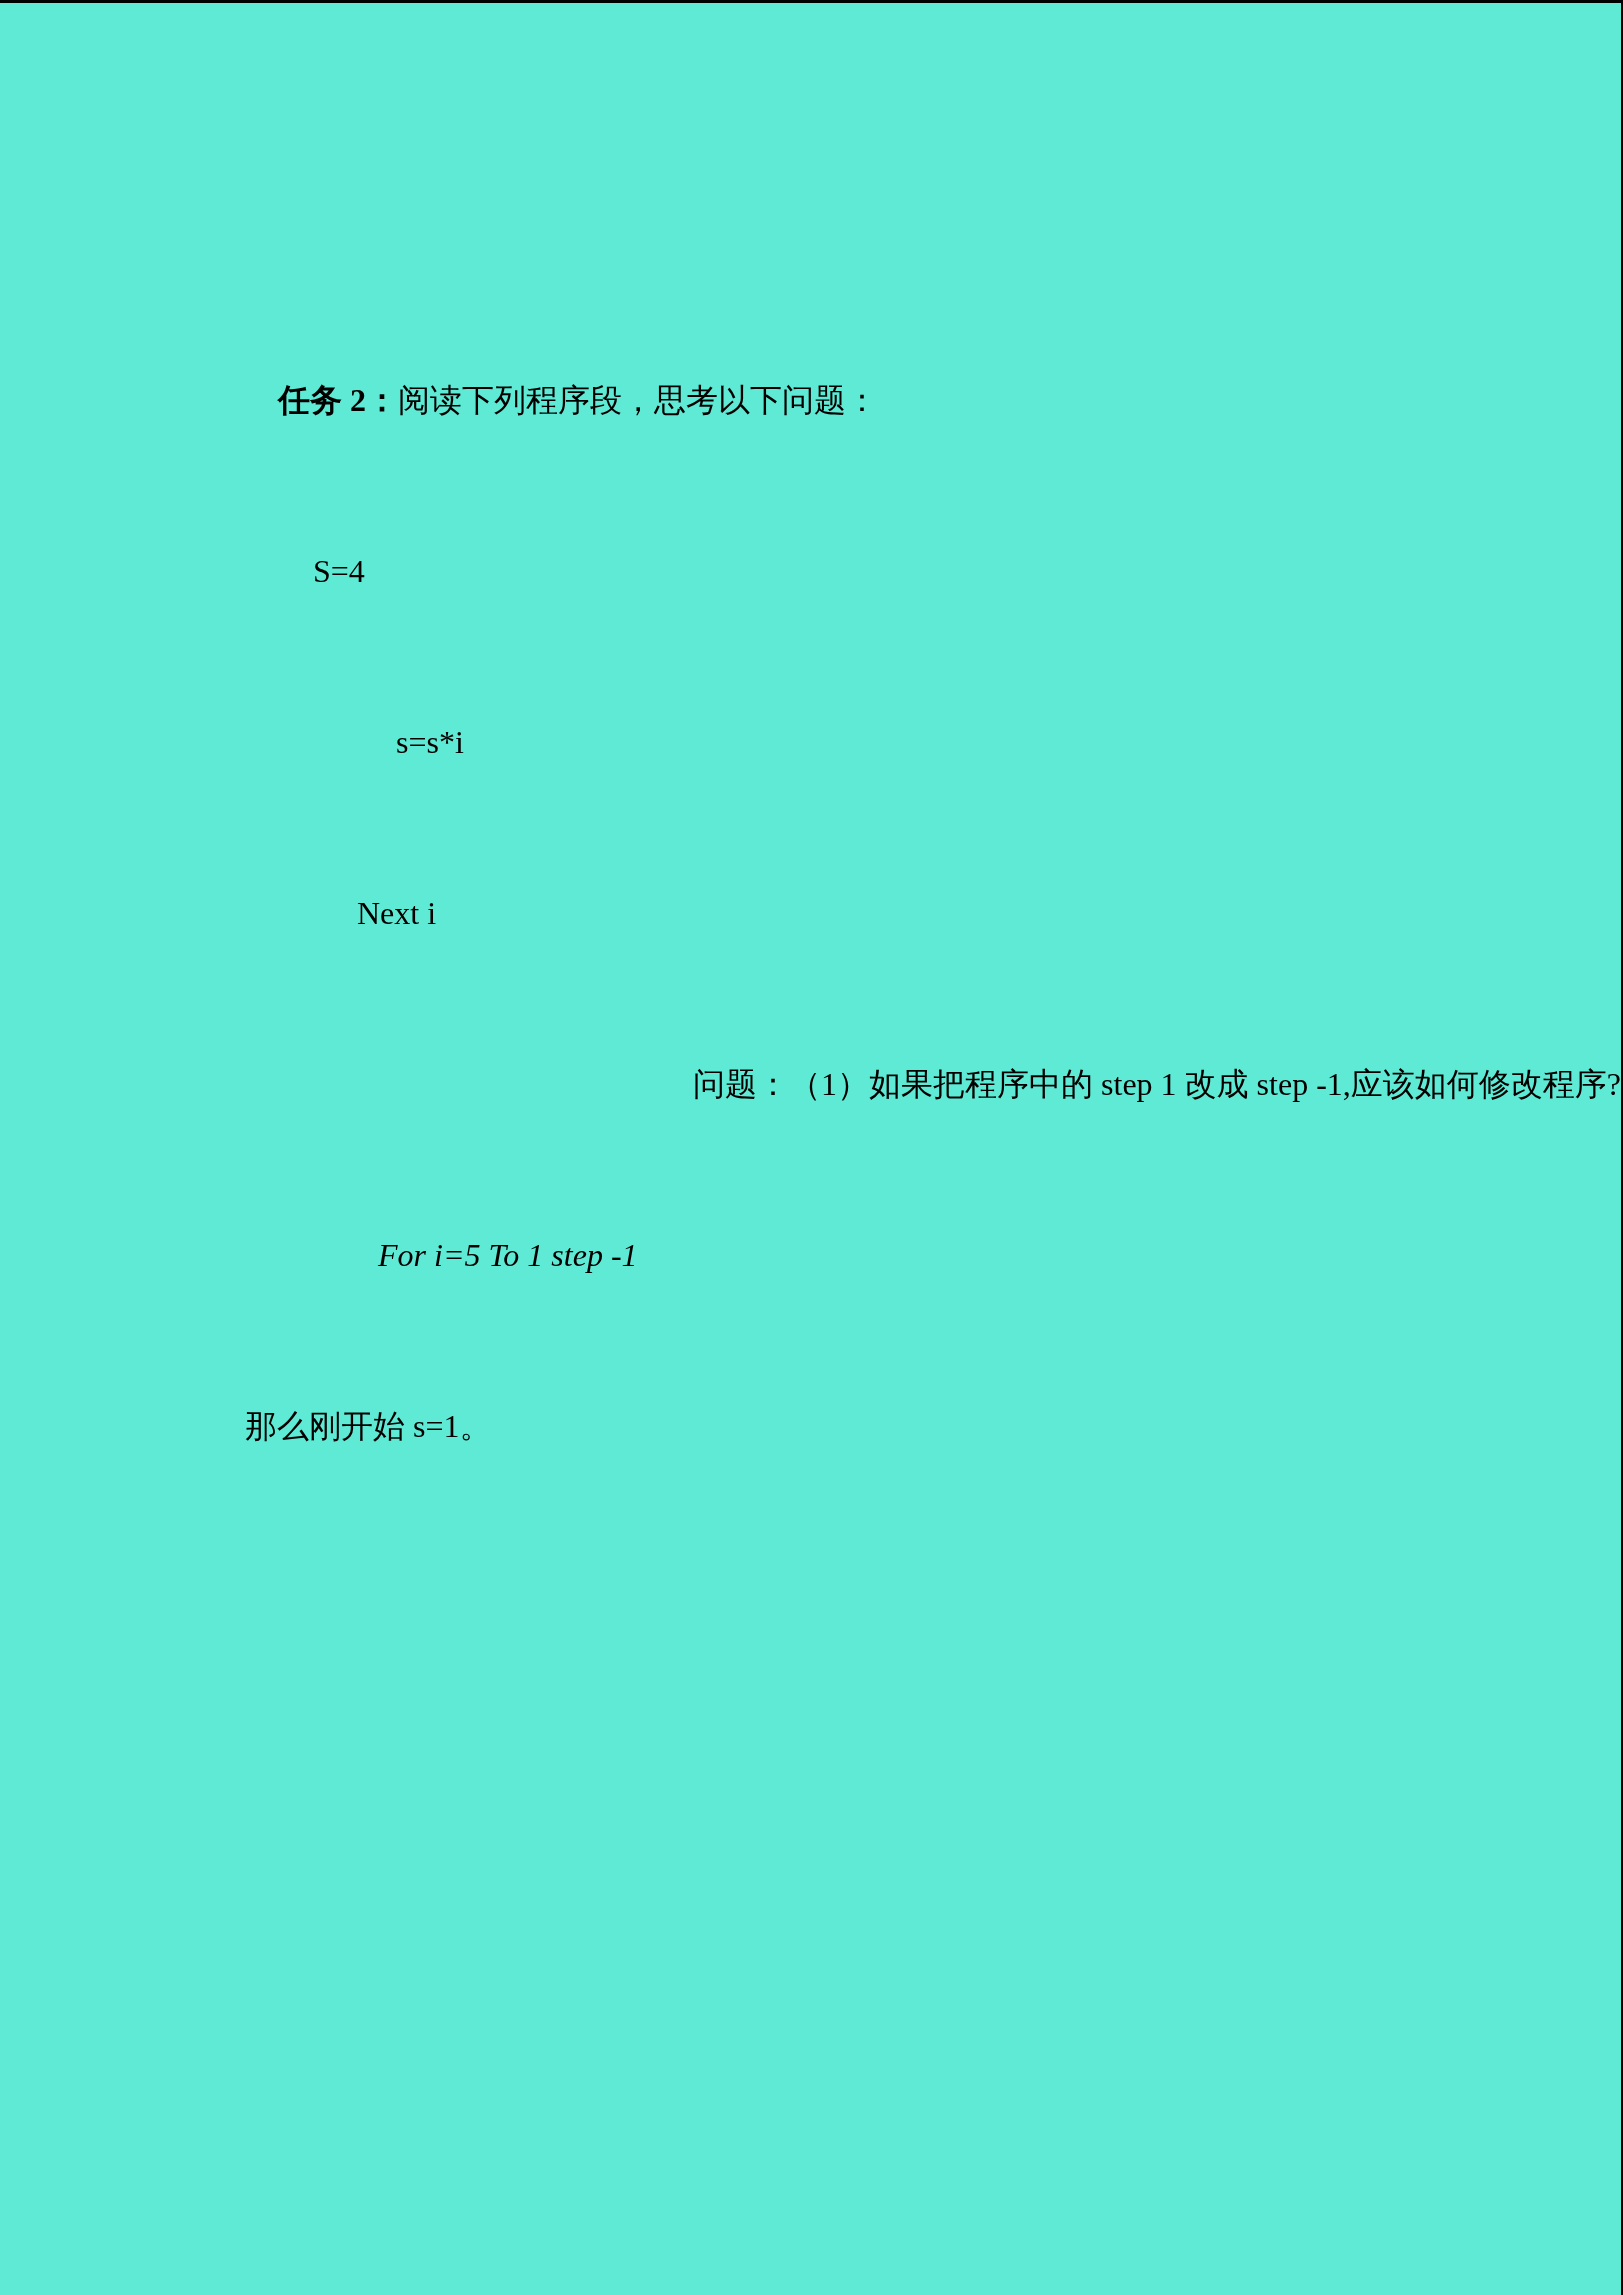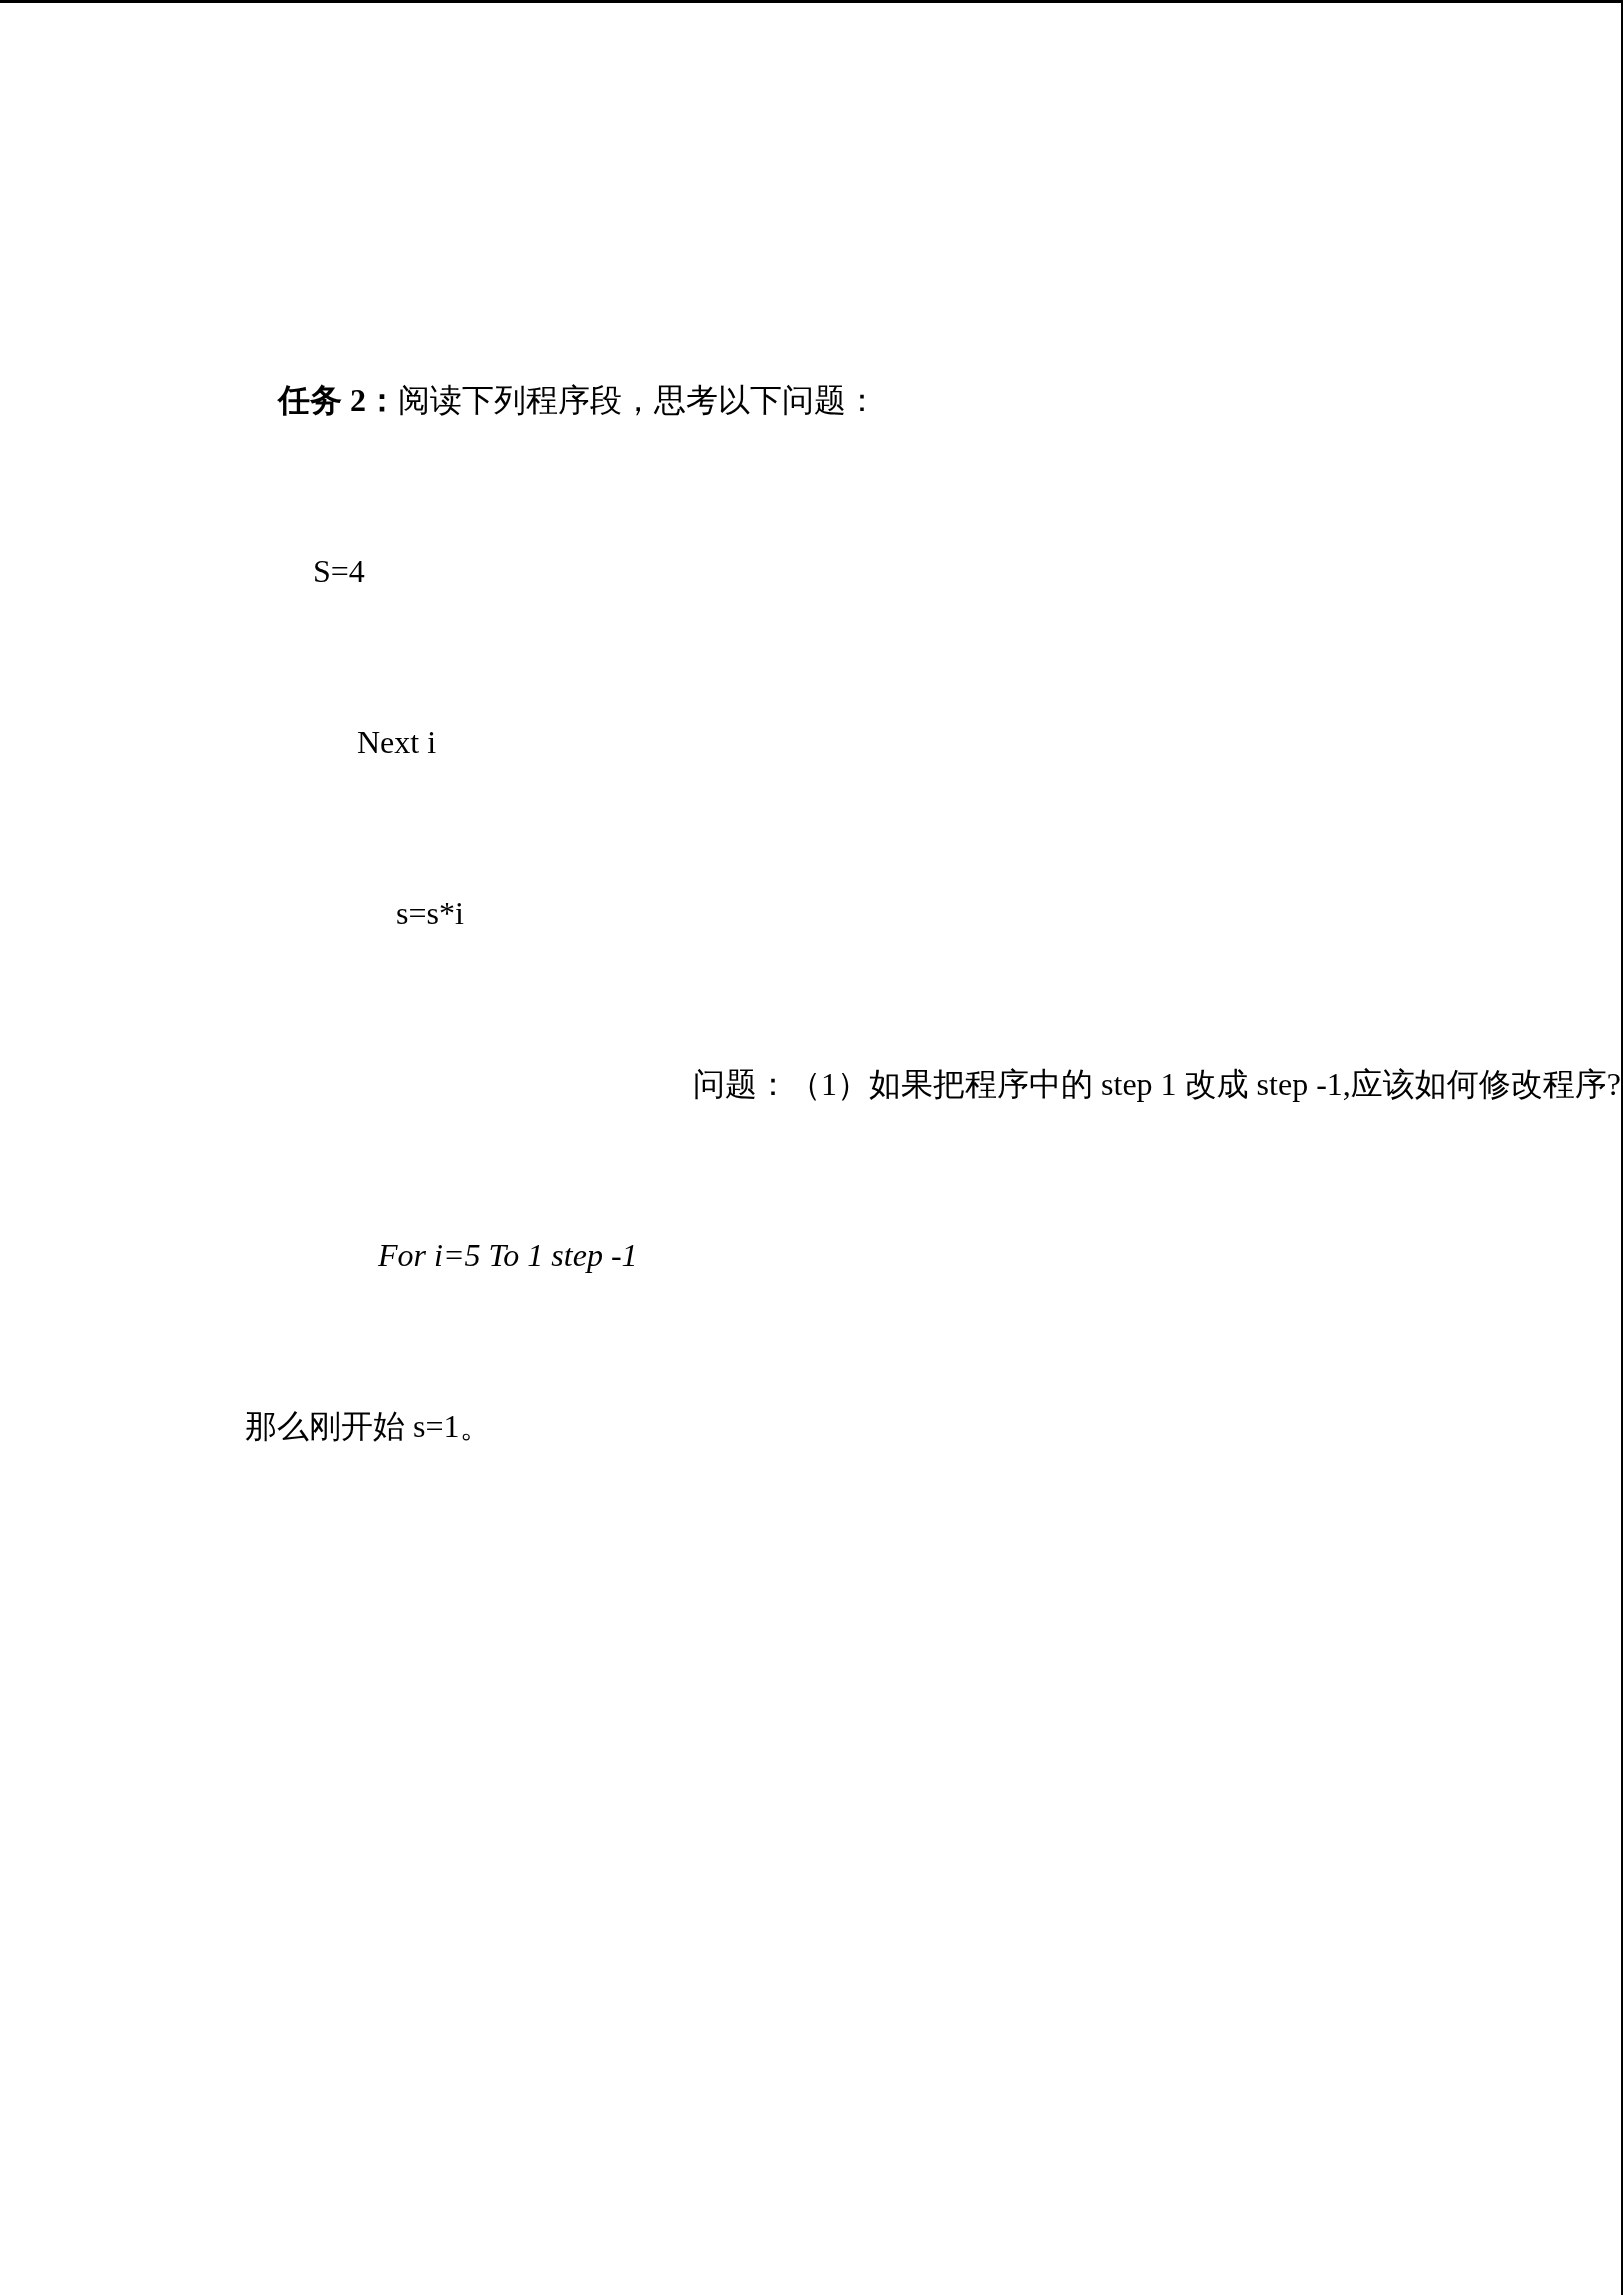--- a/index.html
+++ b/index.html
@@ -1,20 +1,20 @@
 <!DOCTYPE html>
 <html style="font-size:11px"><head>
 <meta charset="utf-8">
 <style>
   html,body { margin:0; padding:0; background:#888; }
   .page {
     position: relative;
     width: 1623px;
     height: 2295px;
-    background: #ffffff;
+    background: #5eead4;
     box-sizing: border-box;
     border-top: 3.4px solid #000;
     border-right: 2.7px solid #000;
     overflow: hidden;
     font-family: "Liberation Serif", "DejaVu Serif", serif;
     color: #000;
   }
   .content {
     padding: 198px 0 0 245px;
     font-size: 32px;
@@ -31,22 +31,22 @@
   .ind-f { padding-left: 133px; font-style: italic; }
 </style>
 </head>
 <body>
 
 <div class="page">
   <div class="content">
 
     <div class="line ind-a"><span class="bold">任务 2：</span><span>阅读下列程序段，思考以下问题：</span></div>
     <div class="line ind-b">S=4</div>
+    <div class="line ind-d">s=s*i</div>
     <div class="line ind-c">Next i</div>
-    <div class="line ind-d">s=s*i</div>
     <div class="line ind-e">问题：（1）如果把程序中的 step 1 改成 step -1,应该如何修改程序?</div>
     <div class="line ind-f">For i=5 To 1 step -1</div>
     <div class="line">那么刚开始 s=1。</div>
 
     
     
     
     
     
     

